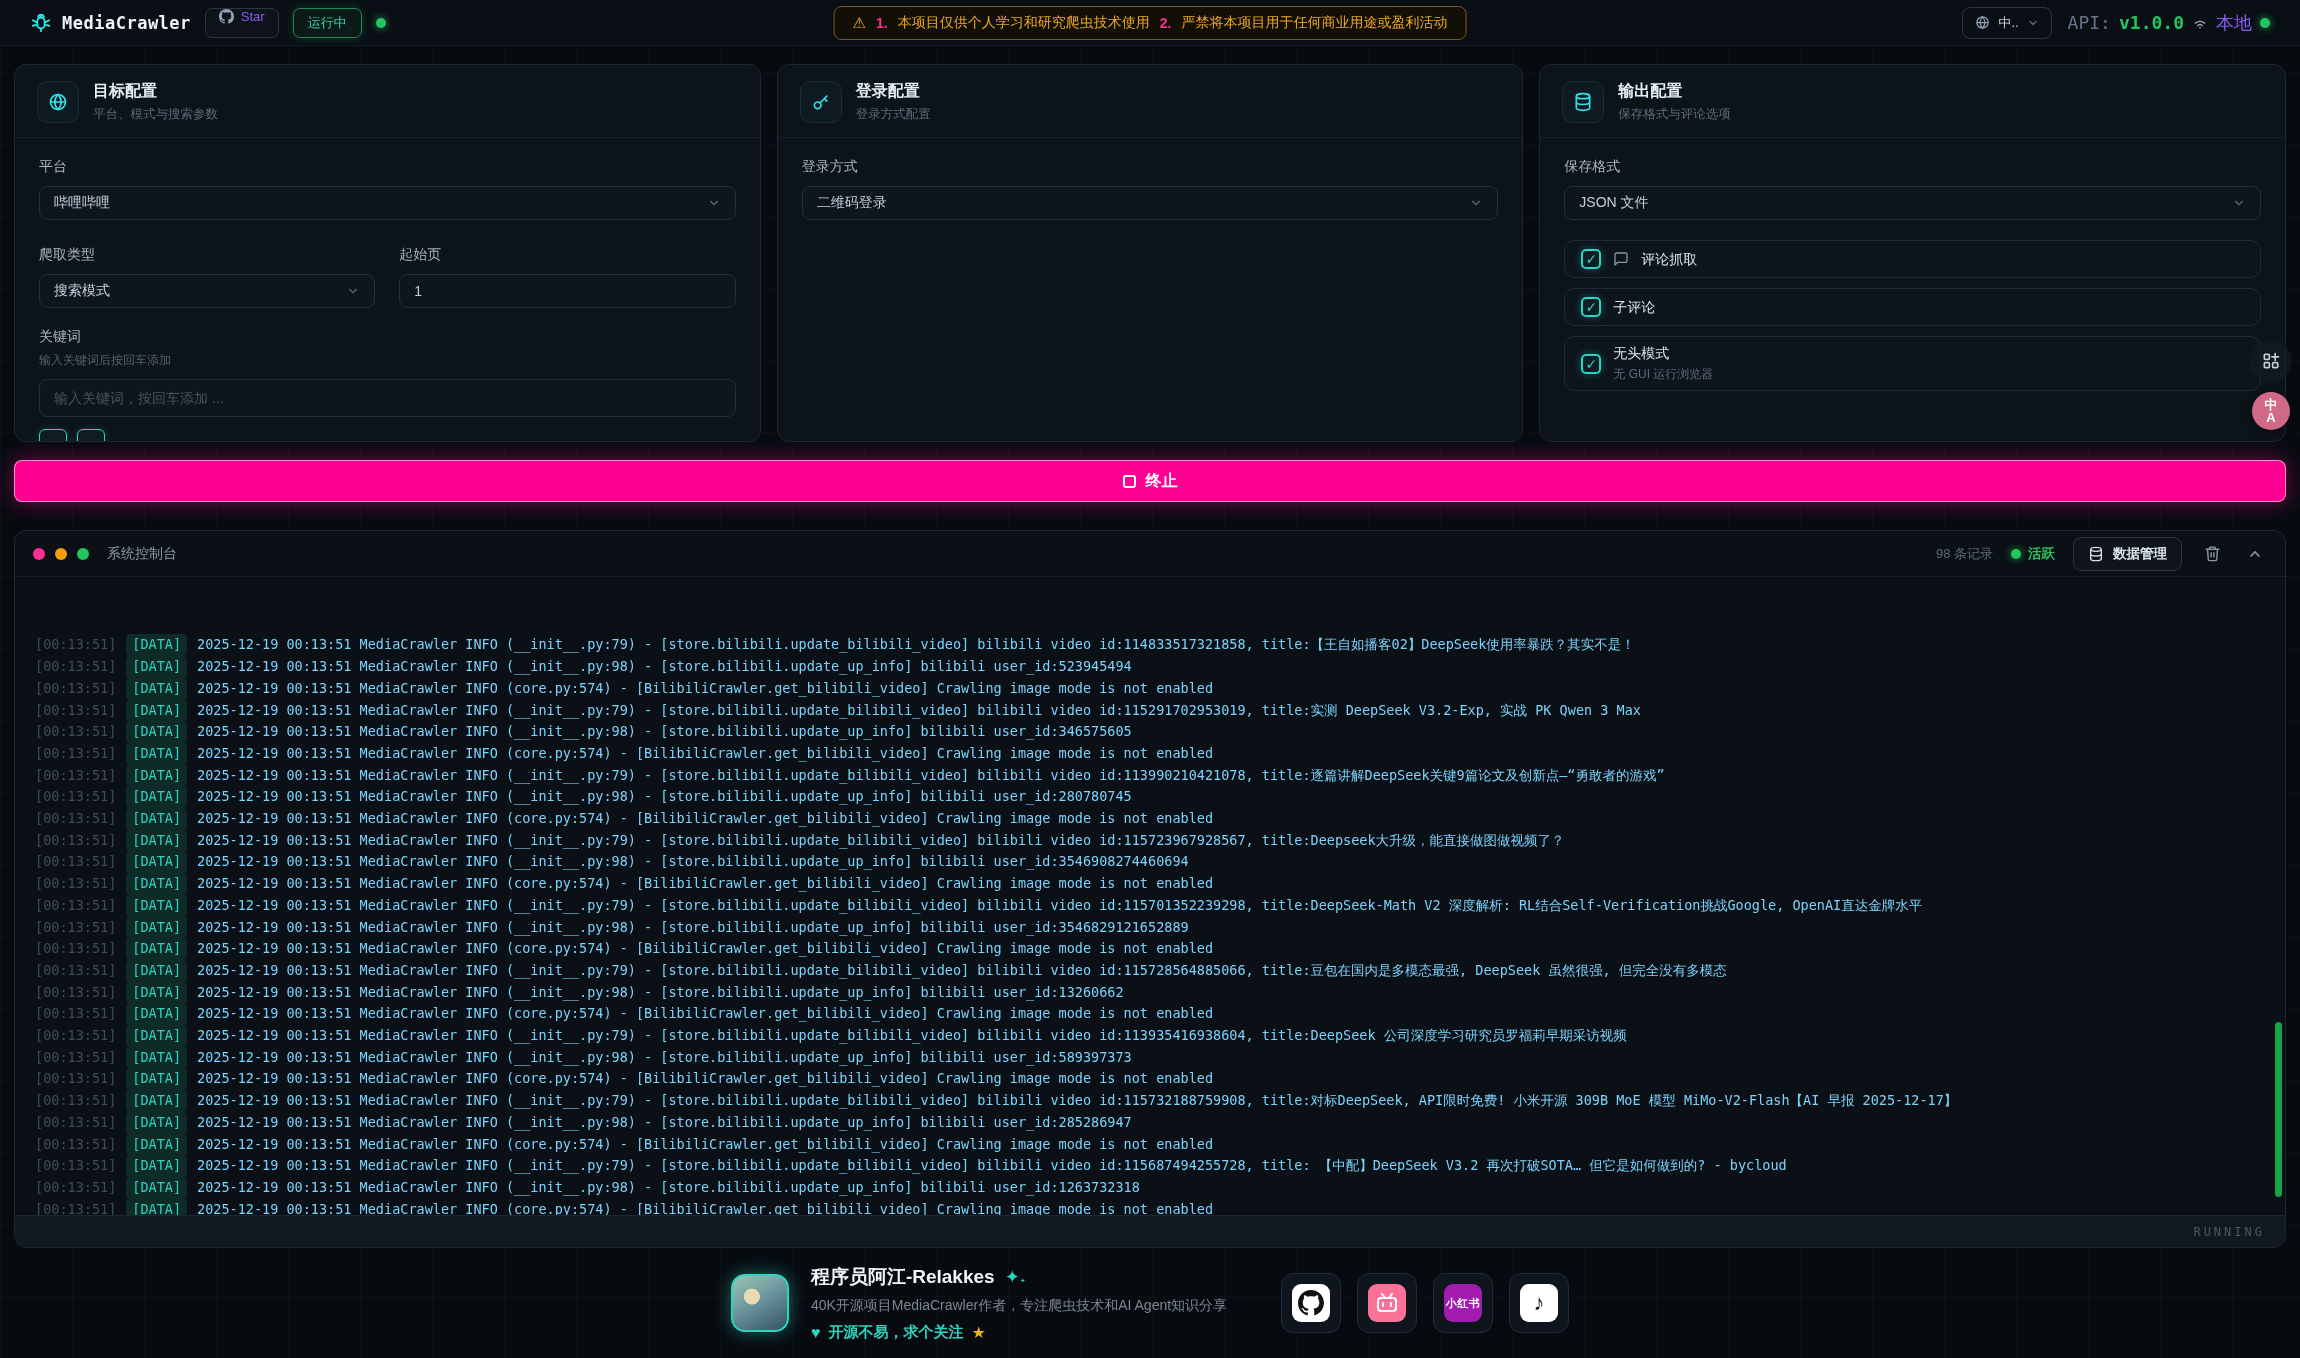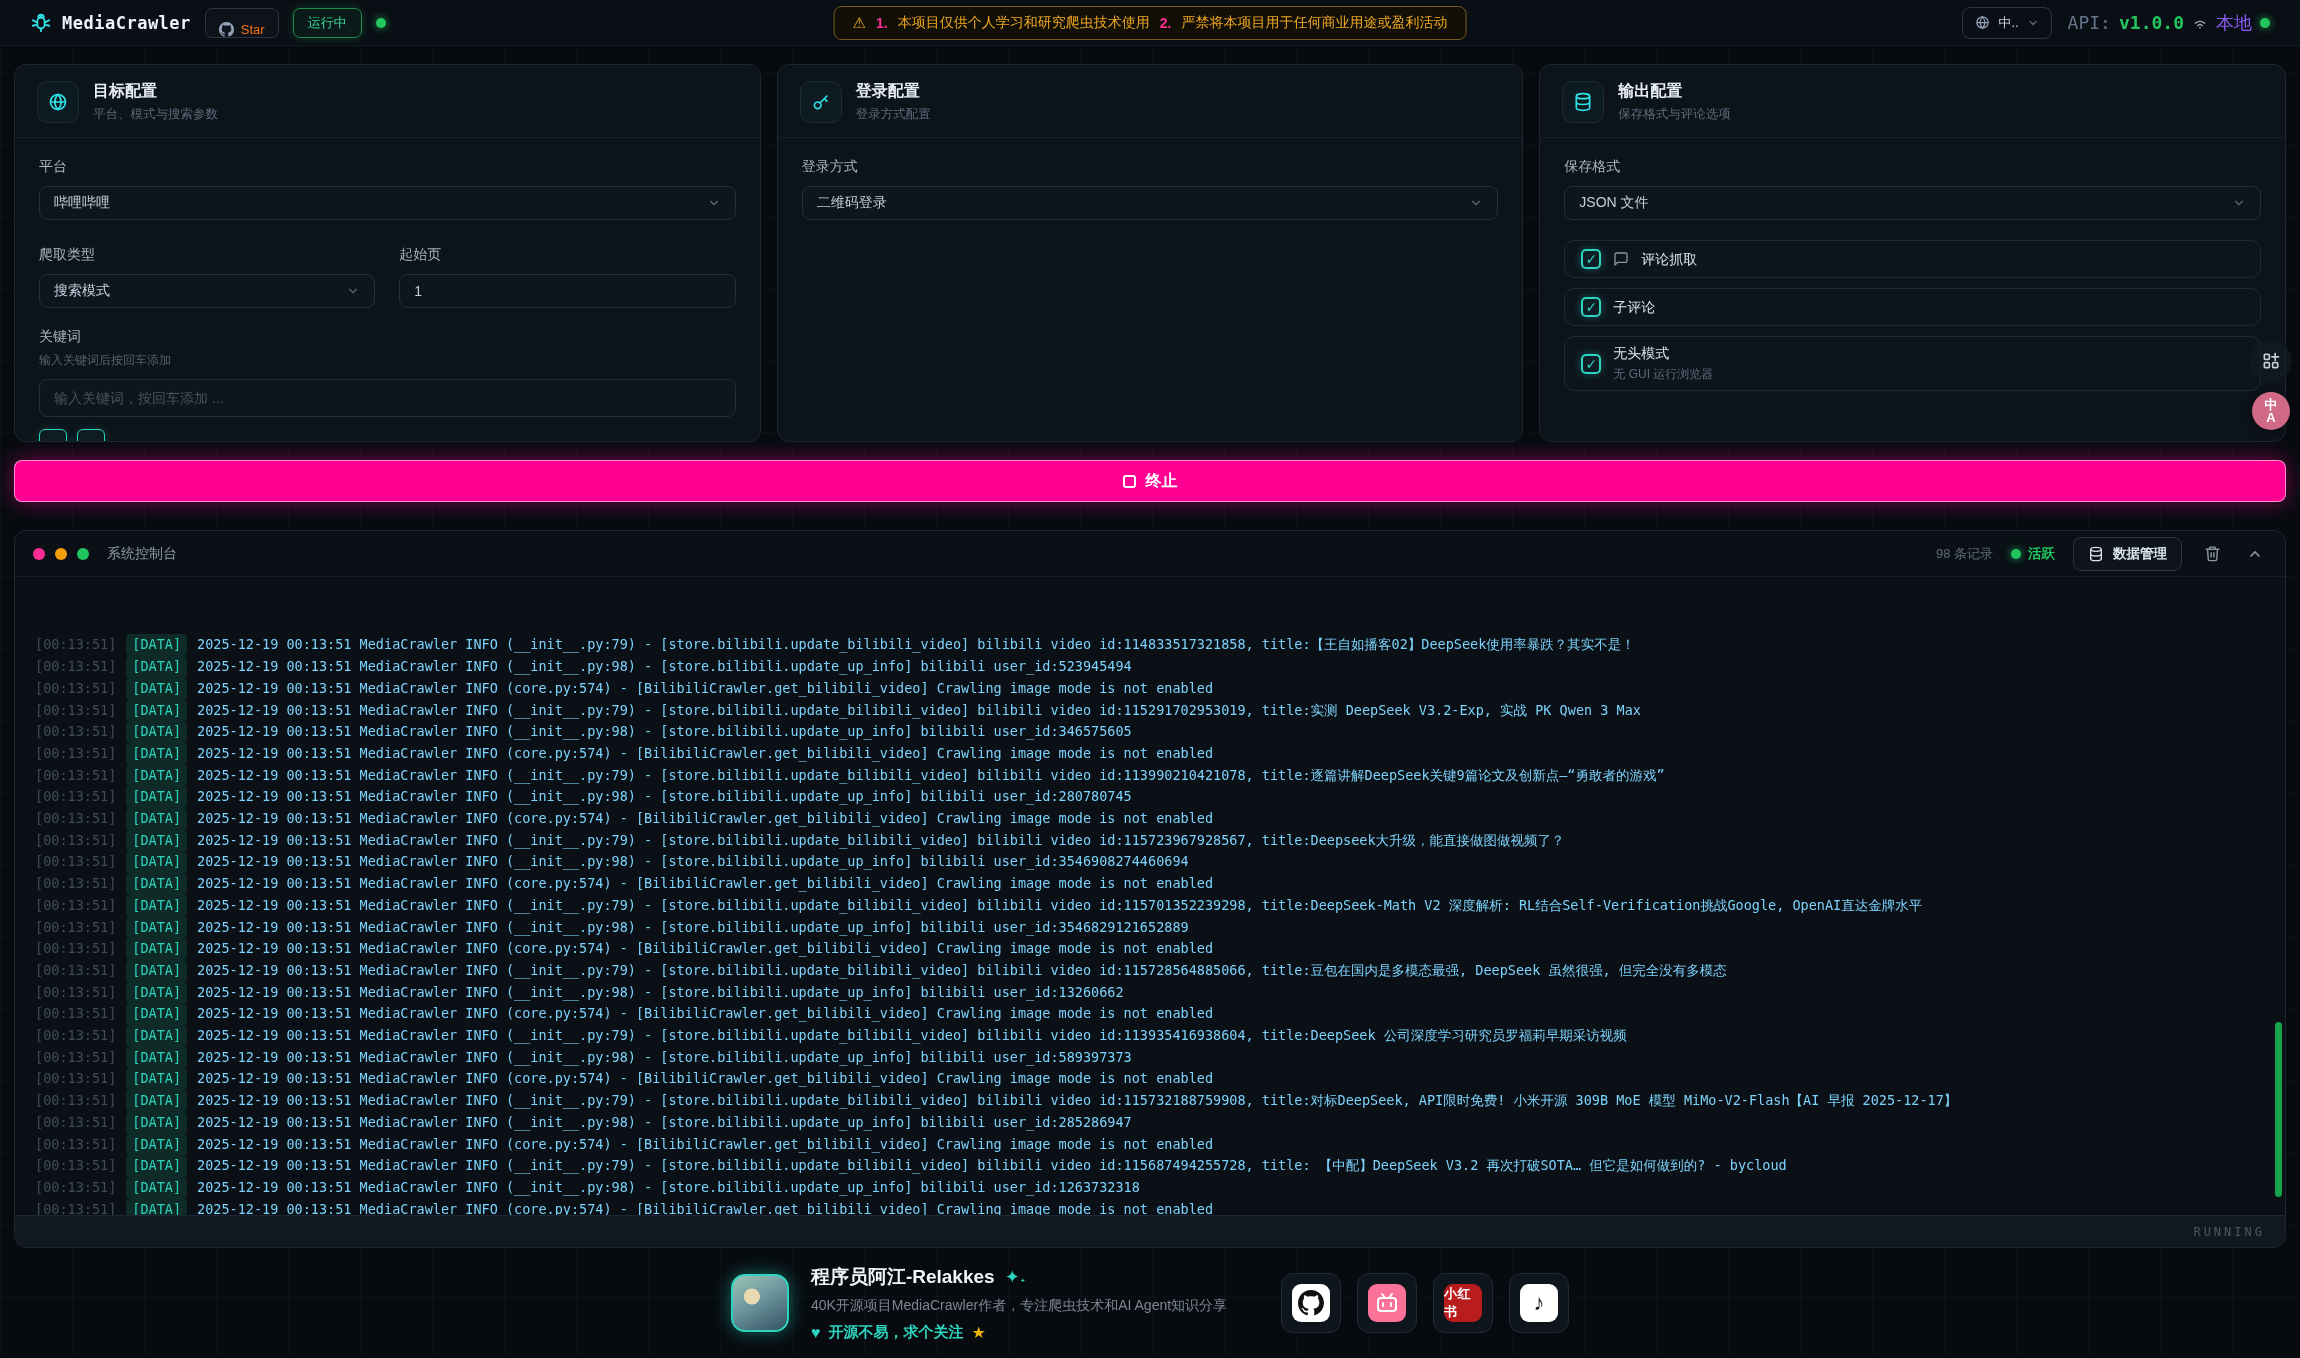--- a/index.html
+++ b/index.html
@@ -18,23 +18,23 @@
   
   .header {
     height:46px; display:flex; align-items:center; gap:14px;
     padding:0 30px; background:rgba(10,15,22,.85);
     border-bottom:1px solid #141c26;
   }
   .logo-wrap { display:flex; align-items:center; gap:10px; }
   .logo-icon { color:#2de2e6; display:flex; }
   .app-title { font-family:"DejaVu Sans Mono","Liberation Mono",monospace; font-weight:bold; font-size:17px; color:#eef4fa; letter-spacing:.5px; }
   .btn-ghost {
-    display:inline-flex; align-items:flex-end; gap:7px; height:30px; padding:0 13px;
+    display:inline-flex; align-items:flex-start; gap:7px; height:30px; padding:0 13px;
     border:1px solid #2a3442; border-radius:7px; background:rgba(255,255,255,0.02);
-    color:#f97316; font-size:13px; cursor:pointer;
+    color:#8b5cf6; font-size:13px; cursor:pointer;
   }
   .badge-running {
     display:inline-flex; align-items:center; height:30px; padding:0 14px;
     border:1px solid #1f8a4c; border-radius:7px; background:rgba(34,197,94,0.08);
     color:#34d399; font-size:13px; box-shadow:0 0 10px rgba(34,197,94,.25);
   }
   .dot { width:10px; height:10px; border-radius:50%; }
   .dot-green { background:#22c55e; box-shadow:0 0 8px rgba(34,197,94,.8); }
 
   .warn-banner {
@@ -195,21 +195,21 @@
     width:60px; height:60px; border-radius:12px; background:#0e151c;
     border:1px solid #202b38; display:flex; align-items:center; justify-content:center;
     cursor:pointer;
   }
   .social-inner {
     width:38px; height:38px; border-radius:9px; display:flex; align-items:center;
     justify-content:center; font-weight:bold;
   }
   .s-github { background:#fff; color:#111; }
   .s-bili { background:#fb7299; color:#fff; }
-  .s-xhs { background:#b91c1c; color:#fff; font-size:13px; letter-spacing:.5px; }
+  .s-xhs { background:#a21caf; color:#fff; font-size:11px; letter-spacing:.5px; }
   .s-dy { background:#fff; color:#111; font-size:22px; }
 
   
   .float-widget {
     position:absolute; right:8px; top:340px; width:42px; height:42px; border-radius:50%;
     background:rgba(20,27,36,.7); display:flex; align-items:center; justify-content:center;
     color:#c6cfd9; cursor:pointer;
   }
   .float-translate {
     position:absolute; right:10px; top:392px; width:38px; height:38px; border-radius:50%;

